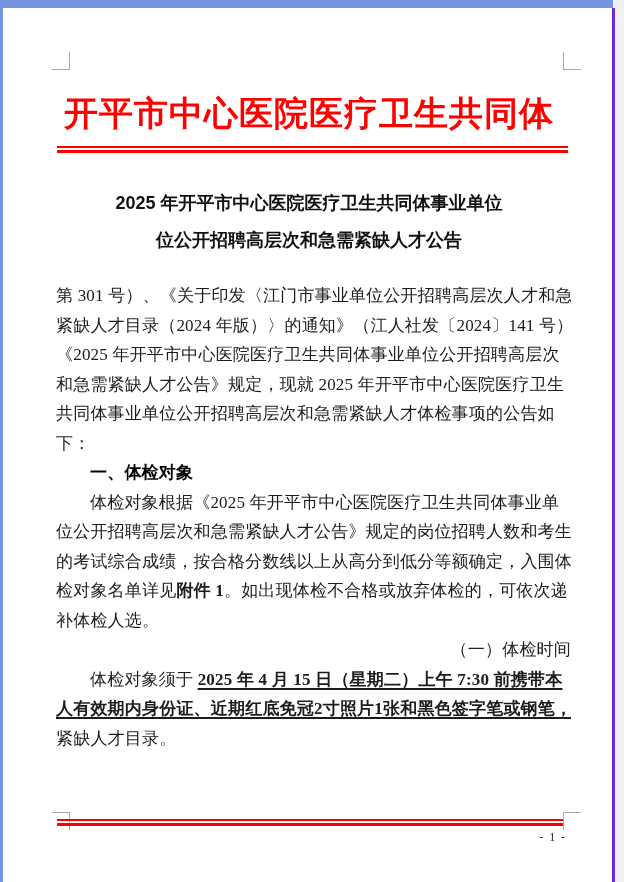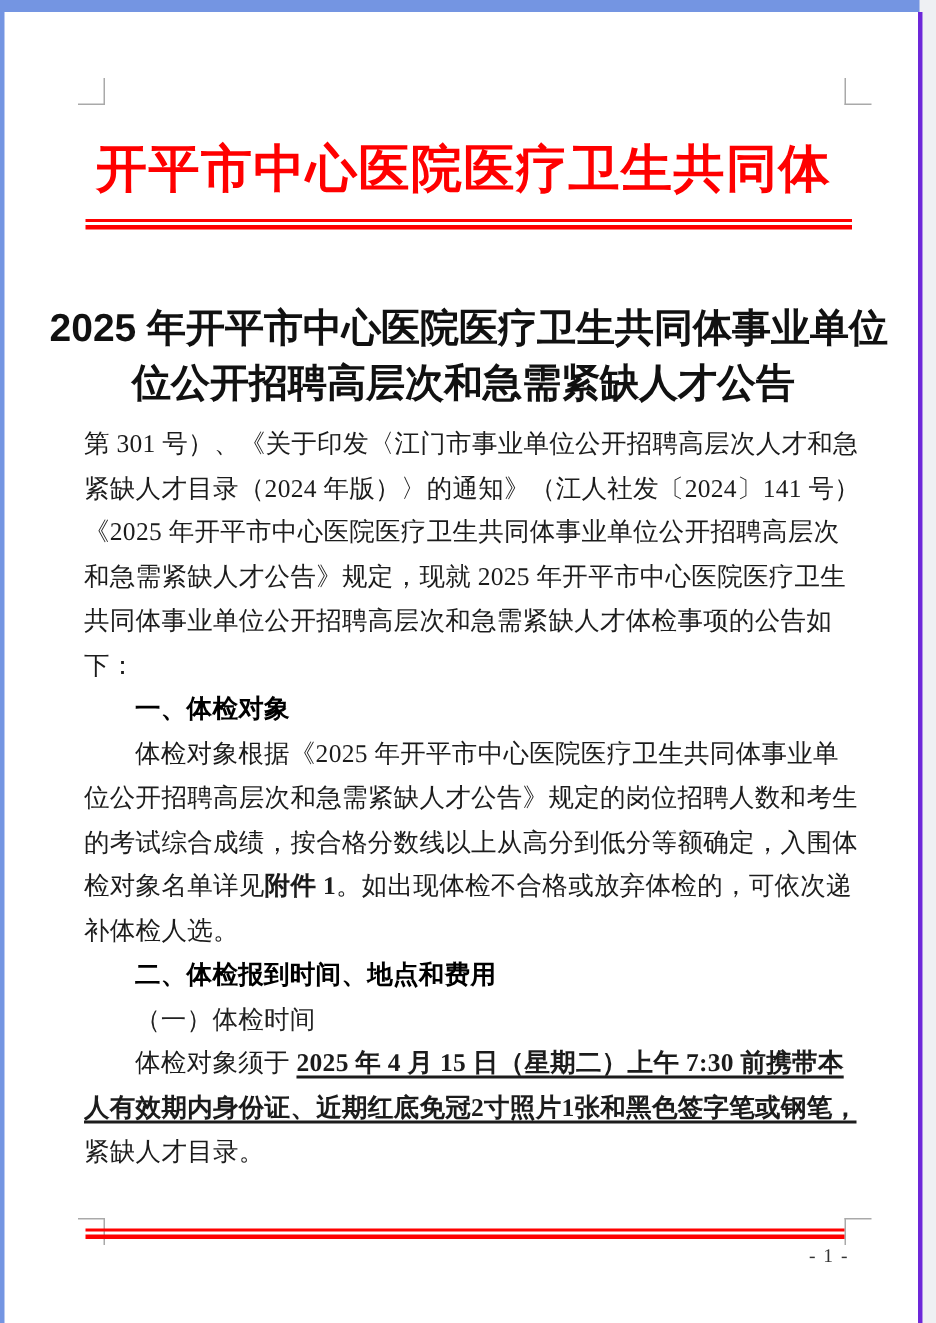--- a/index.html
+++ b/index.html
@@ -33,43 +33,43 @@
     letter-spacing:1px;white-space:nowrap;
   }
   .red-rule{
     position:absolute;left:54px;width:511px;height:2px;
     border-top:2px solid #ff0000;border-bottom:3px solid #ff0000;
   }
   .red-rule.head{top:138px;}
   .red-rule.foot{top:811px;width:506px;}
   
   .doc-title{
-    position:absolute;top:192px;left:30px;width:552px;
+    position:absolute;top:177px;left:30px;width:552px;
     text-align:center;color:#111111;
     font-family:"Liberation Sans", sans-serif;
-    font-weight:bold;font-size:26px;line-height:37px;
+    font-weight:bold;font-size:18px;line-height:37px;
     white-space:nowrap;
   }
   
   .doc-body{
     position:absolute;top:273px;left:53px;width:515px;
     color:#1c1c1c;font-size:17px;
   }
   .block{margin:0;padding:0;}
   .line{
     height:29.5px;line-height:29.5px;
     white-space:nowrap;overflow:hidden;
     letter-spacing:0.2px;
   }
   .line.indent{padding-left:34px;}
   .block.heading .line{
     font-family:"Liberation Sans", sans-serif;
     font-weight:bold;color:#000000;
   }
-  .block.subheading .line{color:#222222;}
+  .block.subheading .line{color:#222222;text-align:right;}
   .seg.b{font-weight:bold;}
   .seg.u{text-decoration:underline;text-underline-offset:3px;text-decoration-thickness:1.5px;}
   
   .page-num{
     position:absolute;top:821px;left:53px;width:510px;
     text-align:right;font-size:13px;color:#333333;
     font-family:"Liberation Serif", serif;letter-spacing:1px;
   }
 </style>
 </head>
@@ -105,23 +105,20 @@
       <div class="block heading">
         <div class="line indent"><span class="seg b">一、体检对象</span></div>
       </div>
       <div class="block paragraph">
         <div class="line indent"><span class="seg">体检对象根据《2025 年开平市中心医院医疗卫生共同体事业单</span></div>
         <div class="line"><span class="seg">位公开招聘高层次和急需紧缺人才公告》规定的岗位招聘人数和考生</span></div>
         <div class="line"><span class="seg">的考试综合成绩，按合格分数线以上从高分到低分等额确定，入围体</span></div>
         <div class="line"><span class="seg">检对象名单详见</span><span class="seg b">附件 1</span><span class="seg">。如出现体检不合格或放弃体检的，可依次递</span></div>
         <div class="line"><span class="seg">补体检人选。</span></div>
       </div>
-      <div class="block heading">
-        <div class="line indent"><span class="seg b">二、体检报到时间、地点和费用</span></div>
-      </div>
       <div class="block subheading">
         <div class="line indent"><span class="seg">（一）体检时间</span></div>
       </div>
       <div class="block paragraph">
         <div class="line indent"><span class="seg">体检对象须于 </span><span class="seg b u">2025 年 4 月 15 日（星期二）上午 7:30 前携带本</span></div>
         <div class="line"><span class="seg b u">人有效期内身份证、近期红底免冠2寸照片1张和黑色签字笔或钢笔，</span></div>
         <div class="line"><span class="seg">紧缺人才目录。</span></div>
       </div>
     </div>
 

